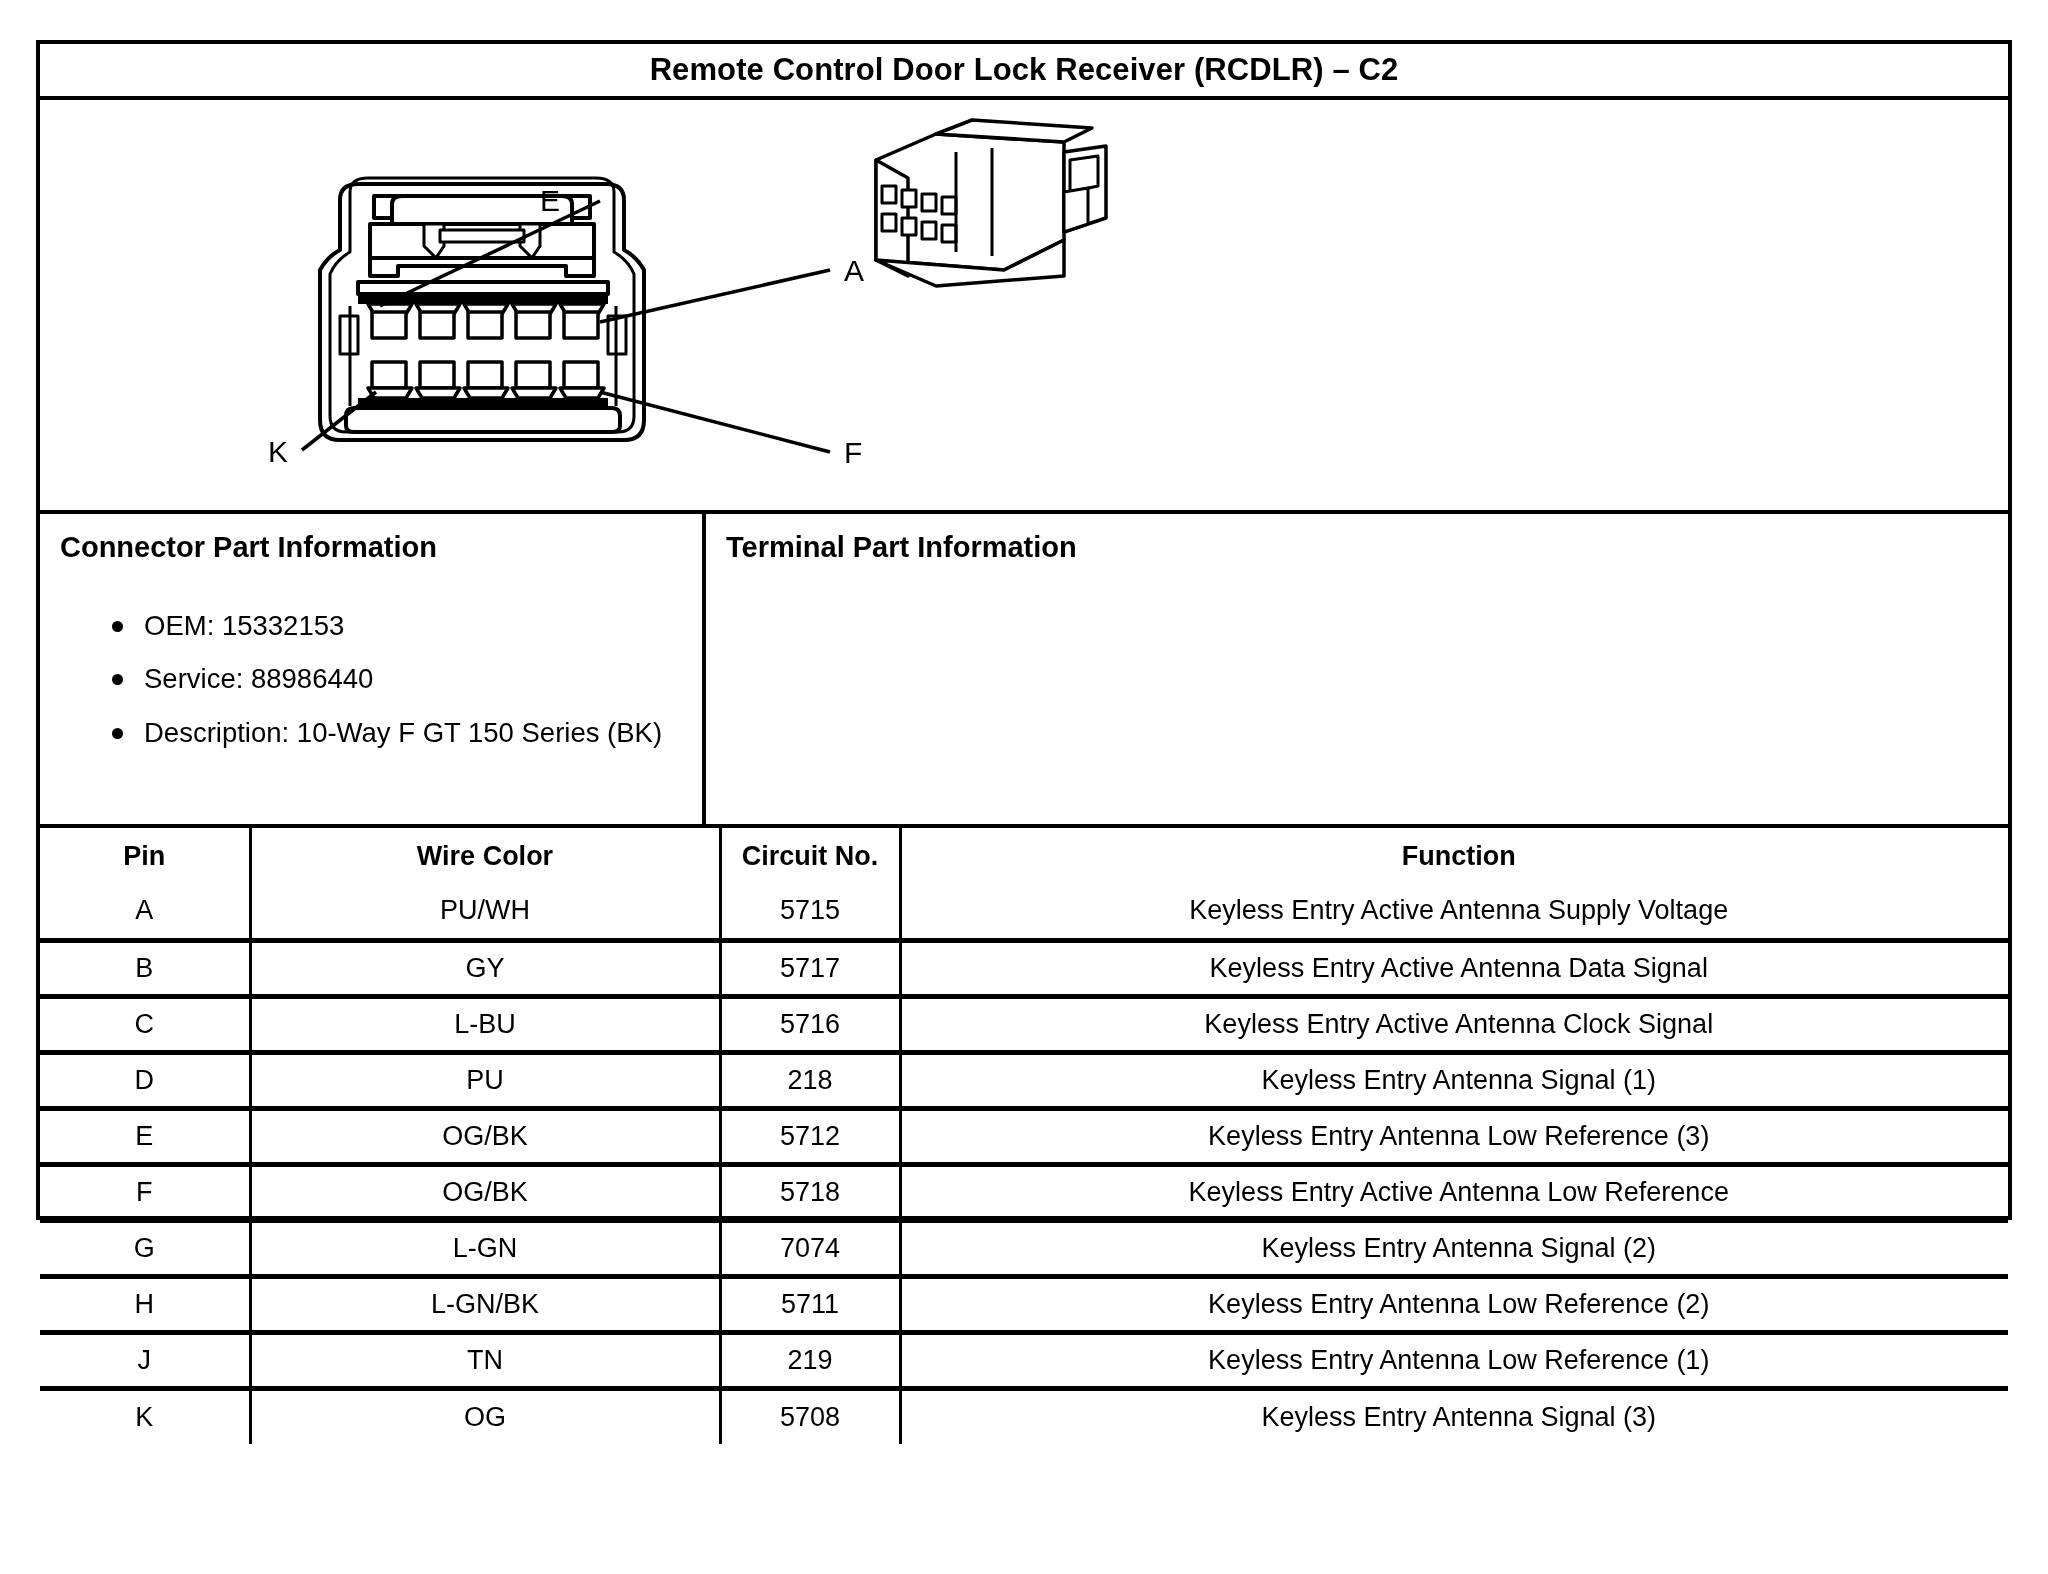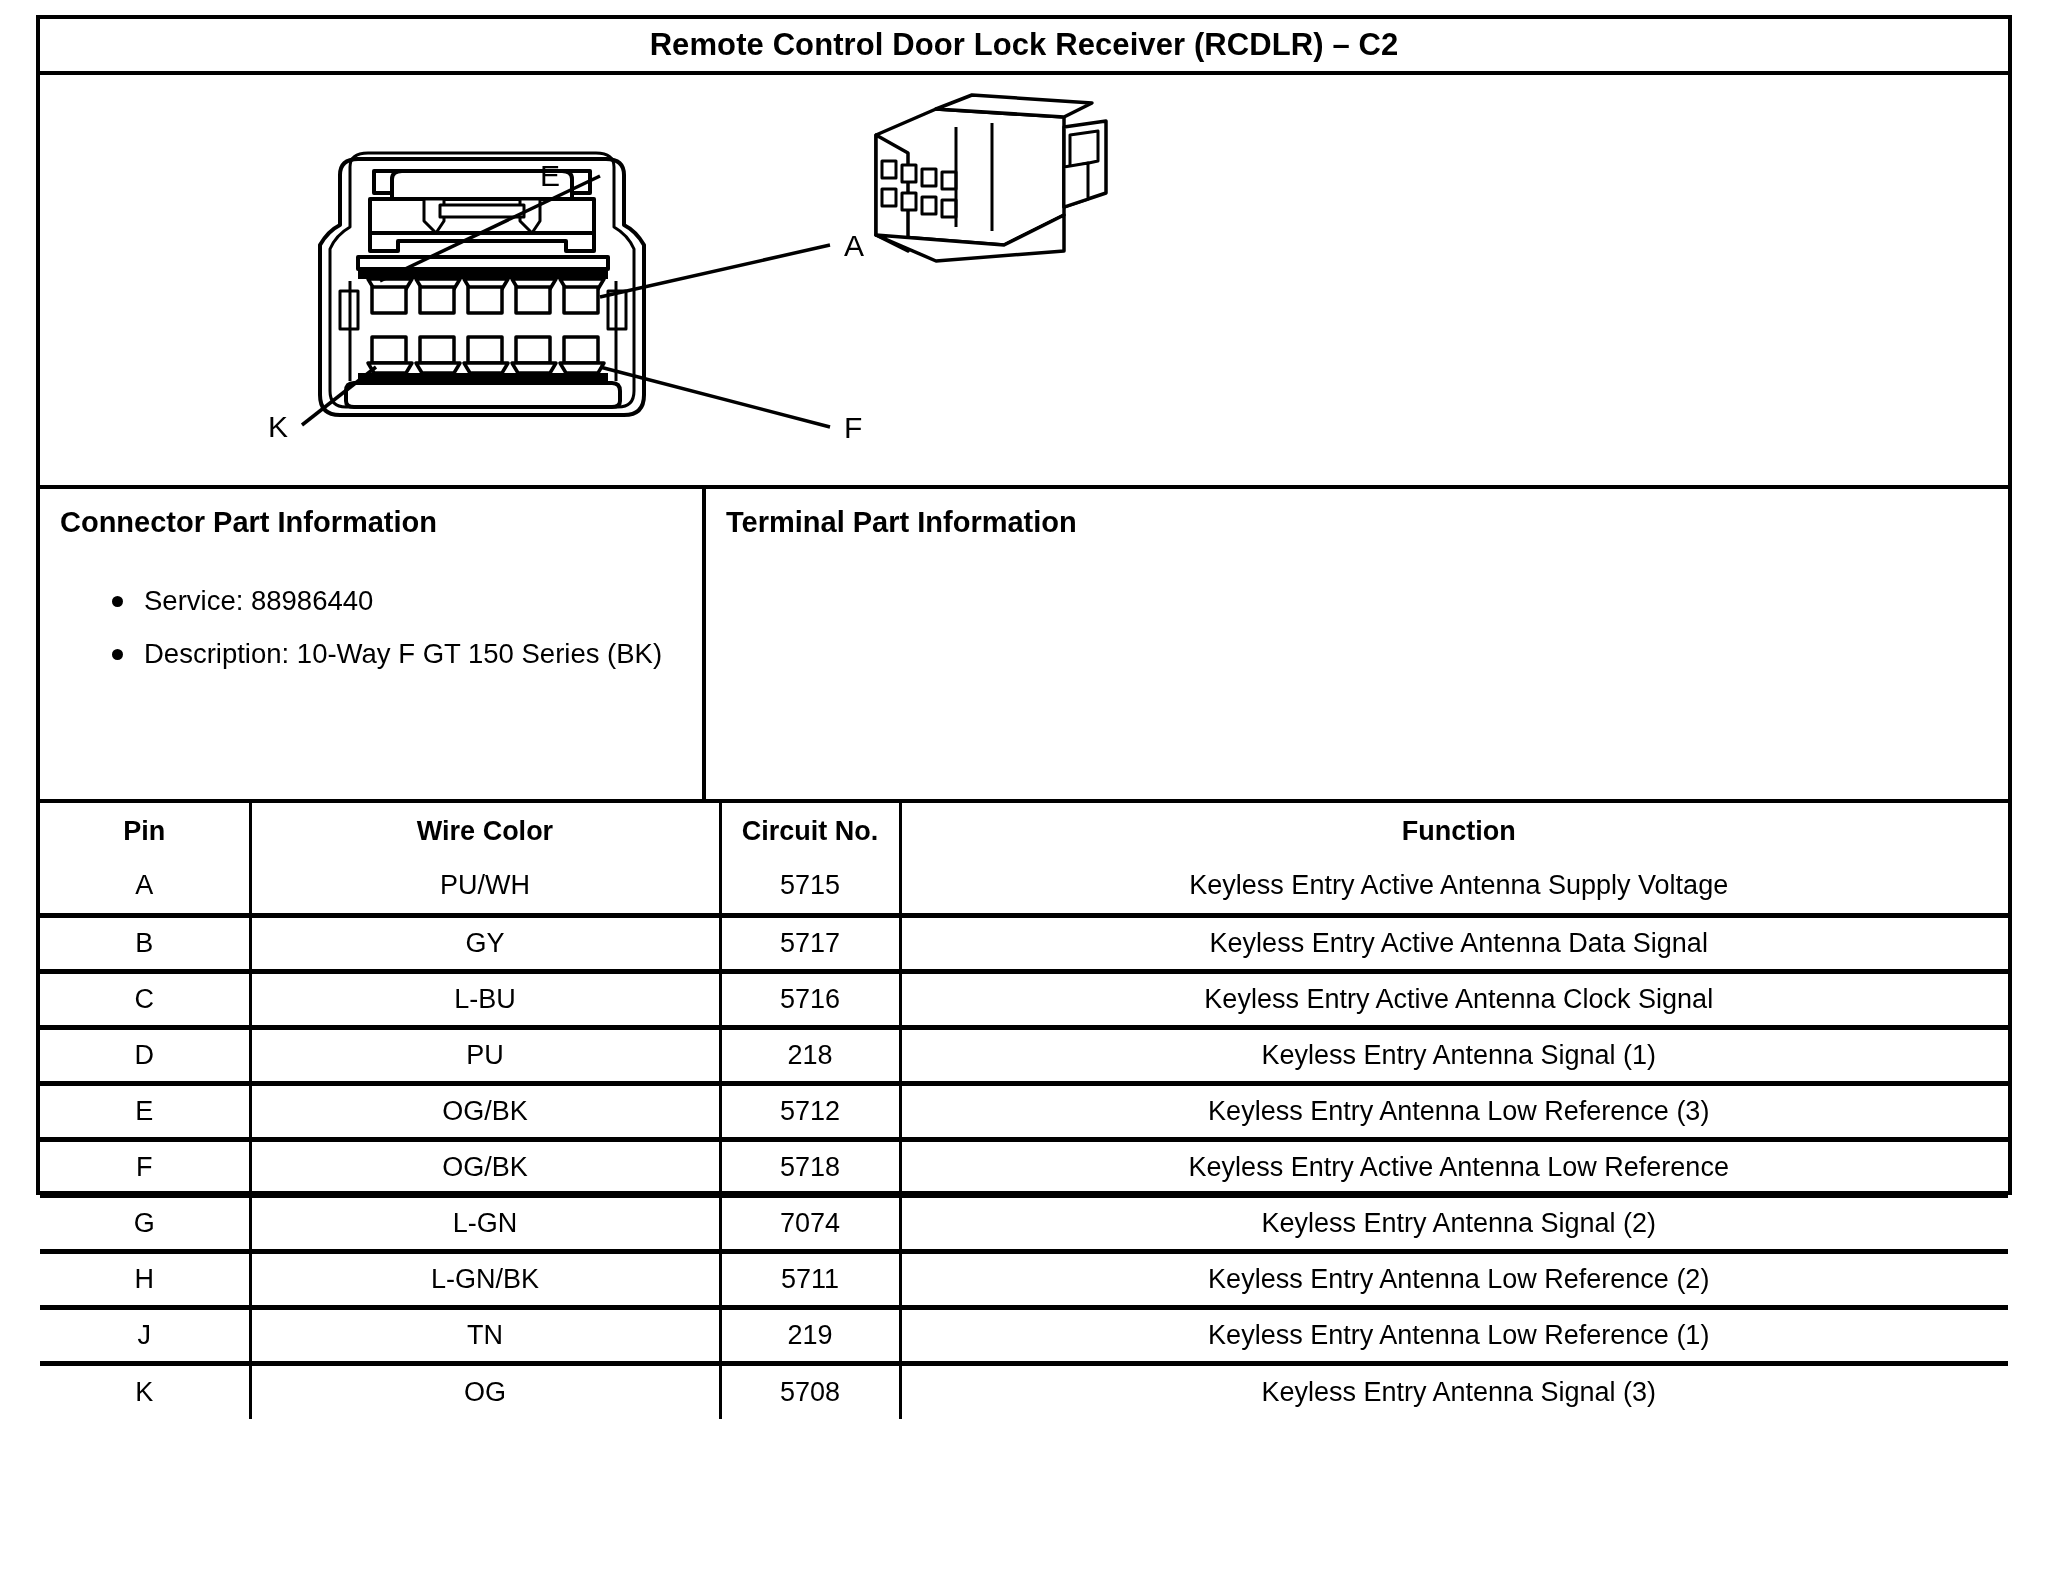--- a/index.html
+++ b/index.html
@@ -11,21 +11,21 @@
     width: 2048px;
     height: 1574px;
     font-family: "Liberation Sans", sans-serif;
     color: #000000;
     overflow: hidden;
   }
 
   .sheet {
     position: absolute;
     left: 36px;
-    top: 15px;
+    top: 40px;
     width: 1976px;
     height: 1180px;
     box-sizing: border-box;
     border: 4px solid #000;
   }
 
   
   .title-bar {
     height: 56px;
     border-bottom: 4px solid #000;
@@ -241,20 +241,21 @@
         <text x="804" y="363">F</text>
       </g>
     </svg>
   </div>
 
   <div class="info-row">
 
     <div class="info-col left">
       <div class="info-heading">Connector Part Information</div>
       <ul class="bullet-list">
+        <li><span class="dot"></span><span>OEM: 15332153</span></li>
         <li><span class="dot"></span><span>Service: 88986440</span></li>
         <li><span class="dot"></span><span>Description: 10-Way F GT 150 Series (BK)</span></li>
       </ul>
     </div>
 
     <div class="info-col right">
       <div class="info-heading">Terminal Part Information</div>
     </div>
   </div>
 

